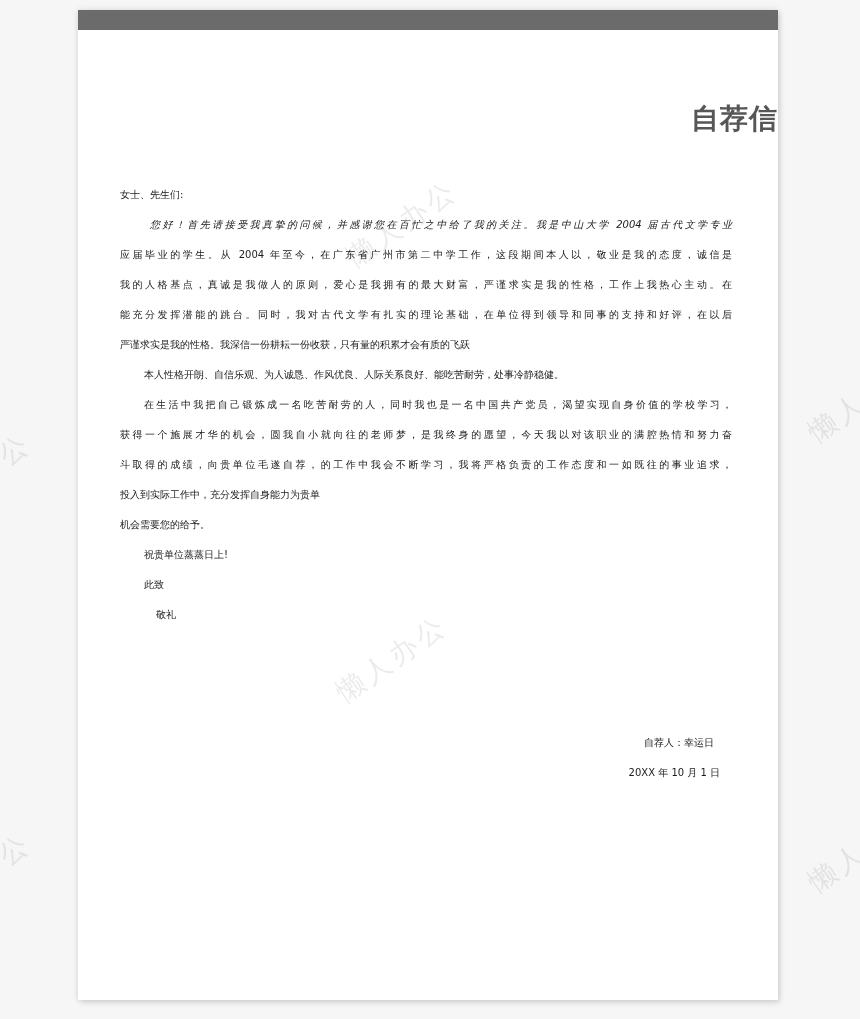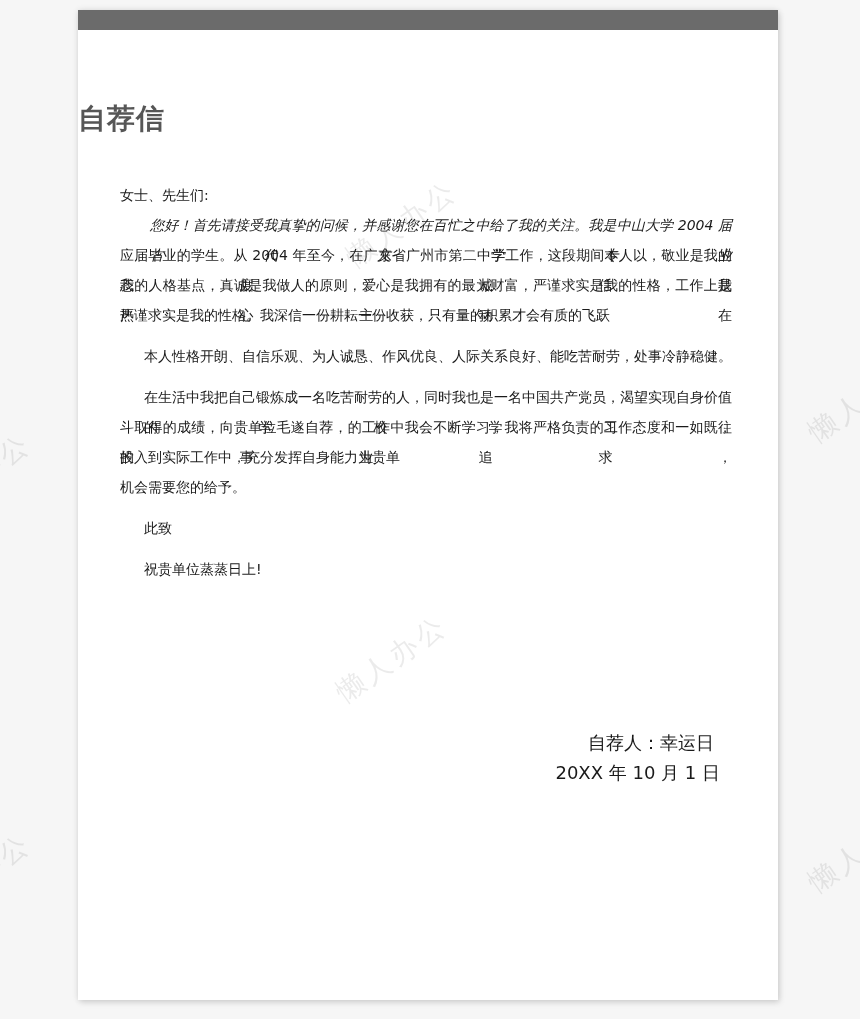--- a/index.html
+++ b/index.html
@@ -33,53 +33,53 @@
       top: 0;
       width: 700px;
       height: 20px;
       background: #6b6b6b;
     }
     .title {
       position: absolute;
       left: 0;
       width: 700px;
       top: 90px;
-      text-align: left;
+      text-align: right;
       font-size: 28px;
       font-weight: bold;
       color: #565656;
       letter-spacing: 1px;
     }
     .body-text {
       position: absolute;
       left: 42px;
       top: 170px;
       width: 612px;
-      font-size: 14px;
+      font-size: 10px;
       color: #1a1a1a;
       line-height: 30px;
     }
     .line {
       white-space: nowrap;
       height: 30px;
     }
     .indent2 { padding-left: 30px; font-style: italic; }
-    .indent1 { padding-left: 24px; margin-top: 11px; }
+    .indent1 { padding-left: 24px; }
     .indent3 { padding-left: 36px; }
     .justify {
       text-align: justify;
       text-align-last: justify;
       white-space: normal;
     }
     .signature {
       position: absolute;
       right: 58px;
       top: 718px;
       text-align: right;
-      font-size: 18px;
+      font-size: 10px;
       color: #1a1a1a;
       line-height: 30px;
     }
     .sig-name { padding-right: 6px; }
     .watermark {
       position: absolute;
       font-family: "DejaVu Serif", "Liberation Serif", serif;
       font-size: 28px;
       color: rgba(0,0,0,0.08);
       transform: rotate(-35deg);
@@ -106,35 +106,38 @@
 
     <div class="title">自荐信</div>
 
     <div class="body-text">
       <div class="line">女士、先生们:</div>
 
       <div>
         <div class="line justify indent2">您好！首先请接受我真挚的问候，并感谢您在百忙之中给了我的关注。我是中山大学 2004 届古代文学专业</div>
         <div class="line justify">应届毕业的学生。从 2004 年至今，在广东省广州市第二中学工作，这段期间本人以，敬业是我的态度，诚信是</div>
         <div class="line justify">我的人格基点，真诚是我做人的原则，爱心是我拥有的最大财富，严谨求实是我的性格，工作上我热心主动。在</div>
+        <div class="line justify">能充分发挥潜能的跳台。同时，我对古代文学有扎实的理论基础，在单位得到领导和同事的支持和好评，在以后</div>
         <div class="line">严谨求实是我的性格。我深信一份耕耘一份收获，只有量的积累才会有质的飞跃</div>
       </div>
 
       <div class="line indent1">本人性格开朗、自信乐观、为人诚恳、作风优良、人际关系良好、能吃苦耐劳，处事冷静稳健。</div>
 
       <div>
         <div class="line justify indent1">在生活中我把自己锻炼成一名吃苦耐劳的人，同时我也是一名中国共产党员，渴望实现自身价值的学校学习，</div>
+        <div class="line justify">获得一个施展才华的机会，圆我自小就向往的老师梦，是我终身的愿望，今天我以对该职业的满腔热情和努力奋</div>
         <div class="line justify">斗取得的成绩，向贵单位毛遂自荐，的工作中我会不断学习，我将严格负责的工作态度和一如既往的事业追求，</div>
         <div class="line">投入到实际工作中，充分发挥自身能力为贵单</div>
       </div>
 
       <div class="line">机会需要您的给予。</div>
 
+      <div class="line indent1">祝贵单位蒸蒸日上!</div>
       <div class="line indent1">此致</div>
-      <div class="line indent1">祝贵单位蒸蒸日上!</div>
+      <div class="line indent3">敬礼</div>
     </div>
 
     <div class="signature">
       <div class="sig-name">自荐人：幸运日</div>
       <div>20XX 年 10 月 1 日</div>
     </div>
   </div>
 </div>
 
 </body></html>

